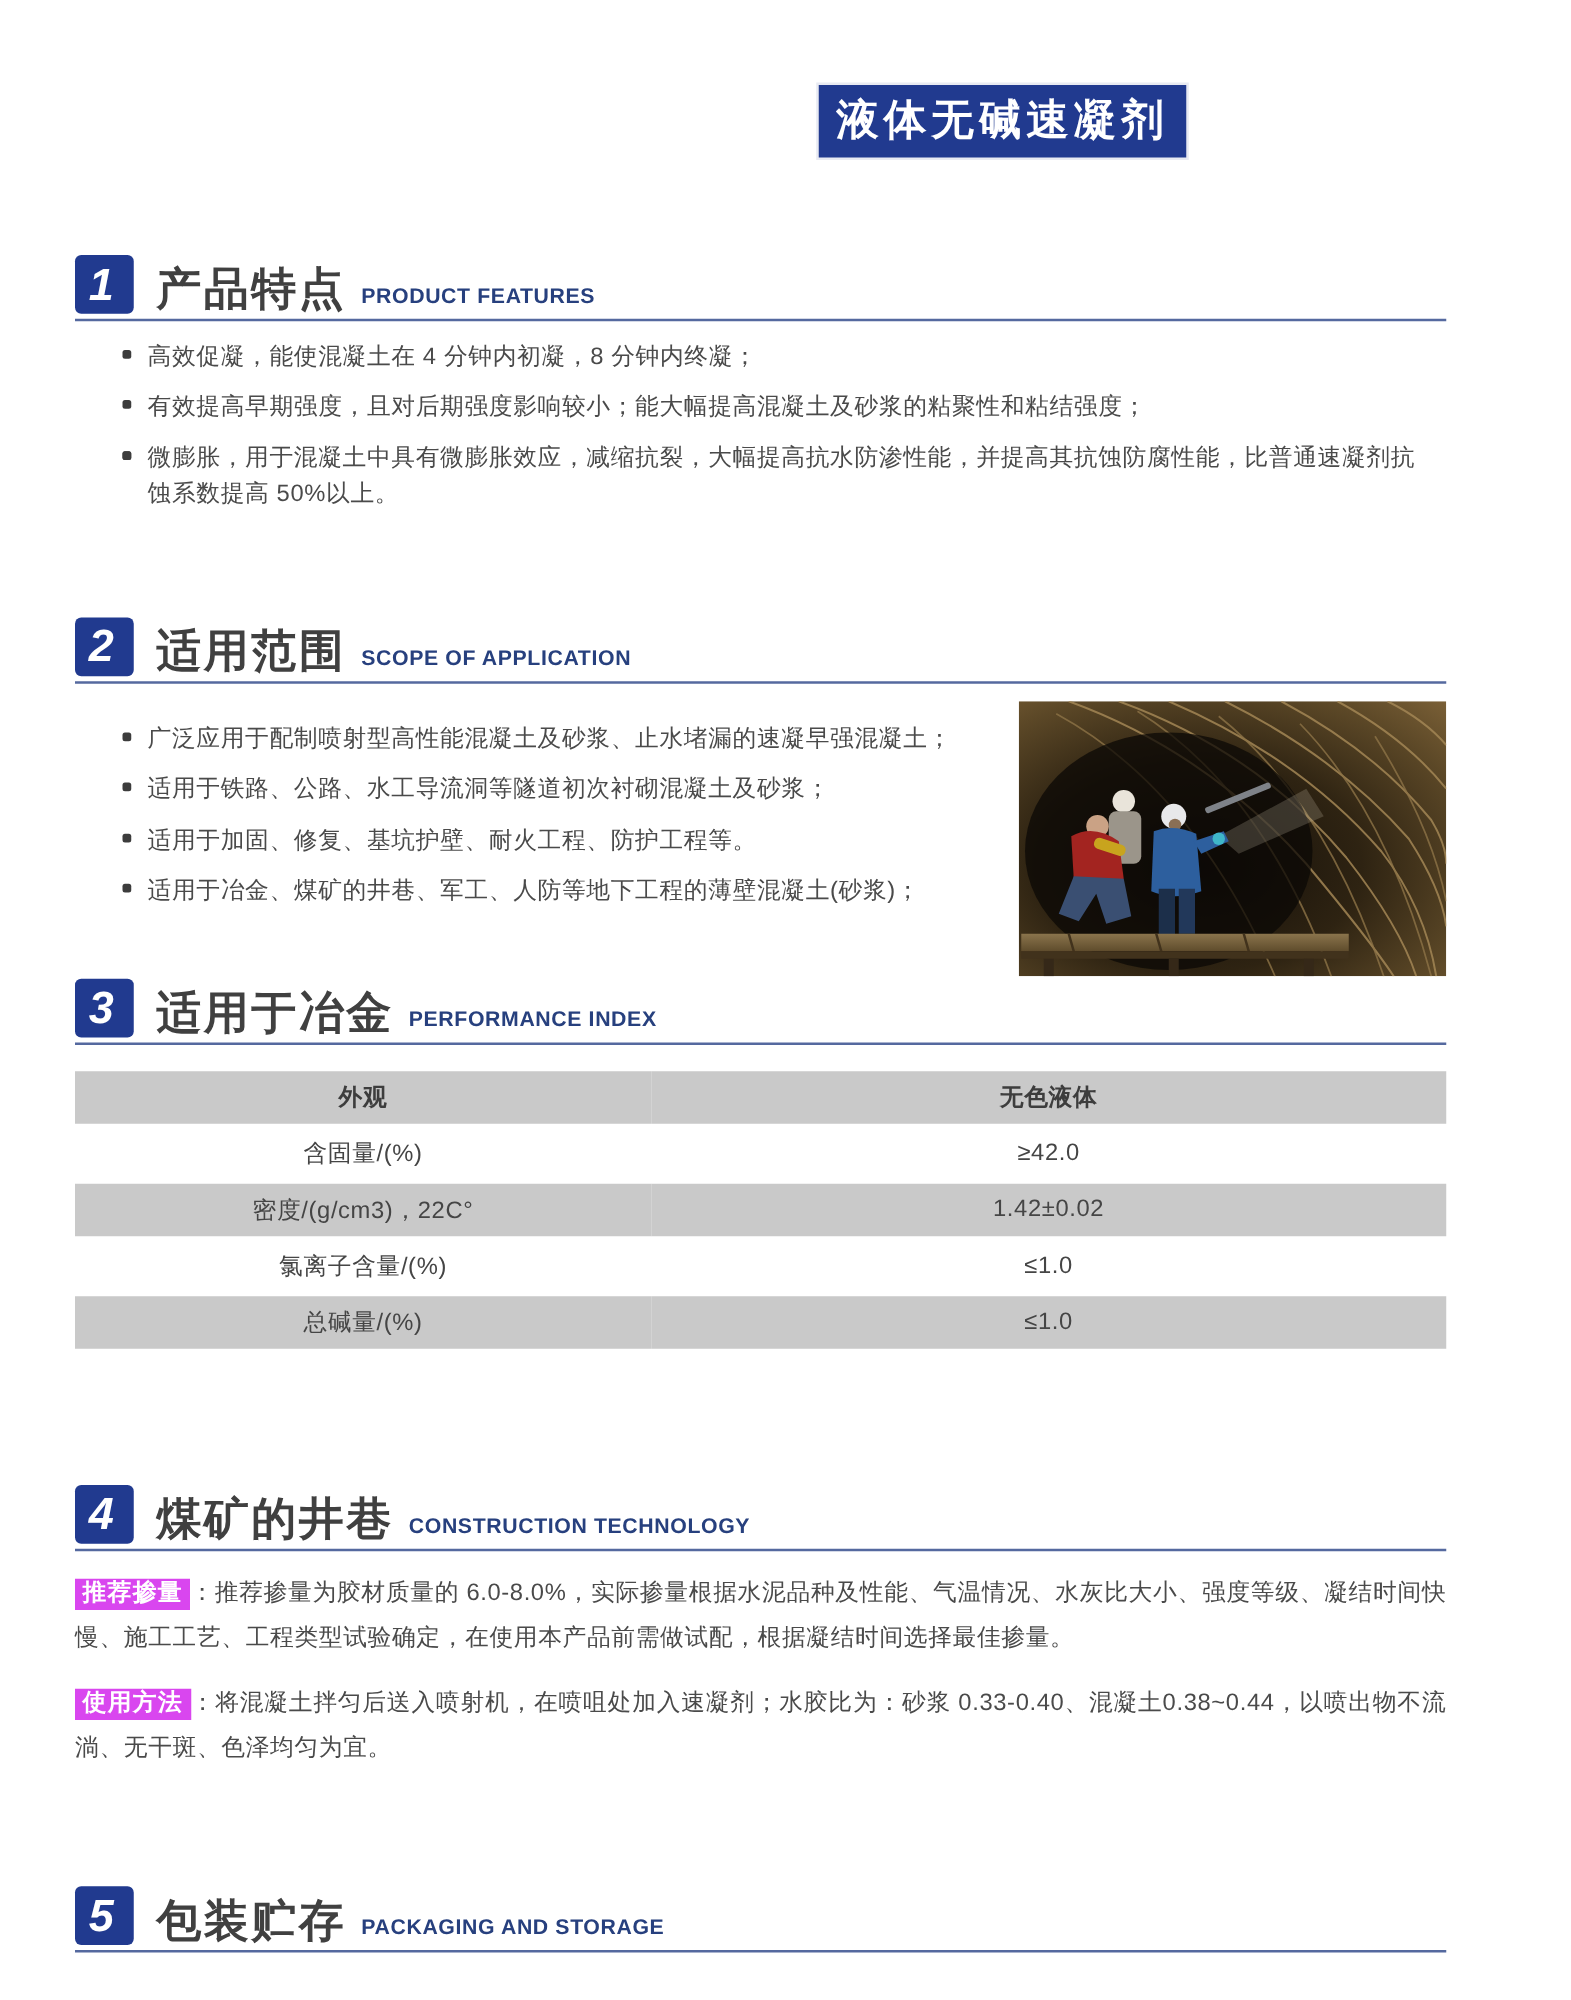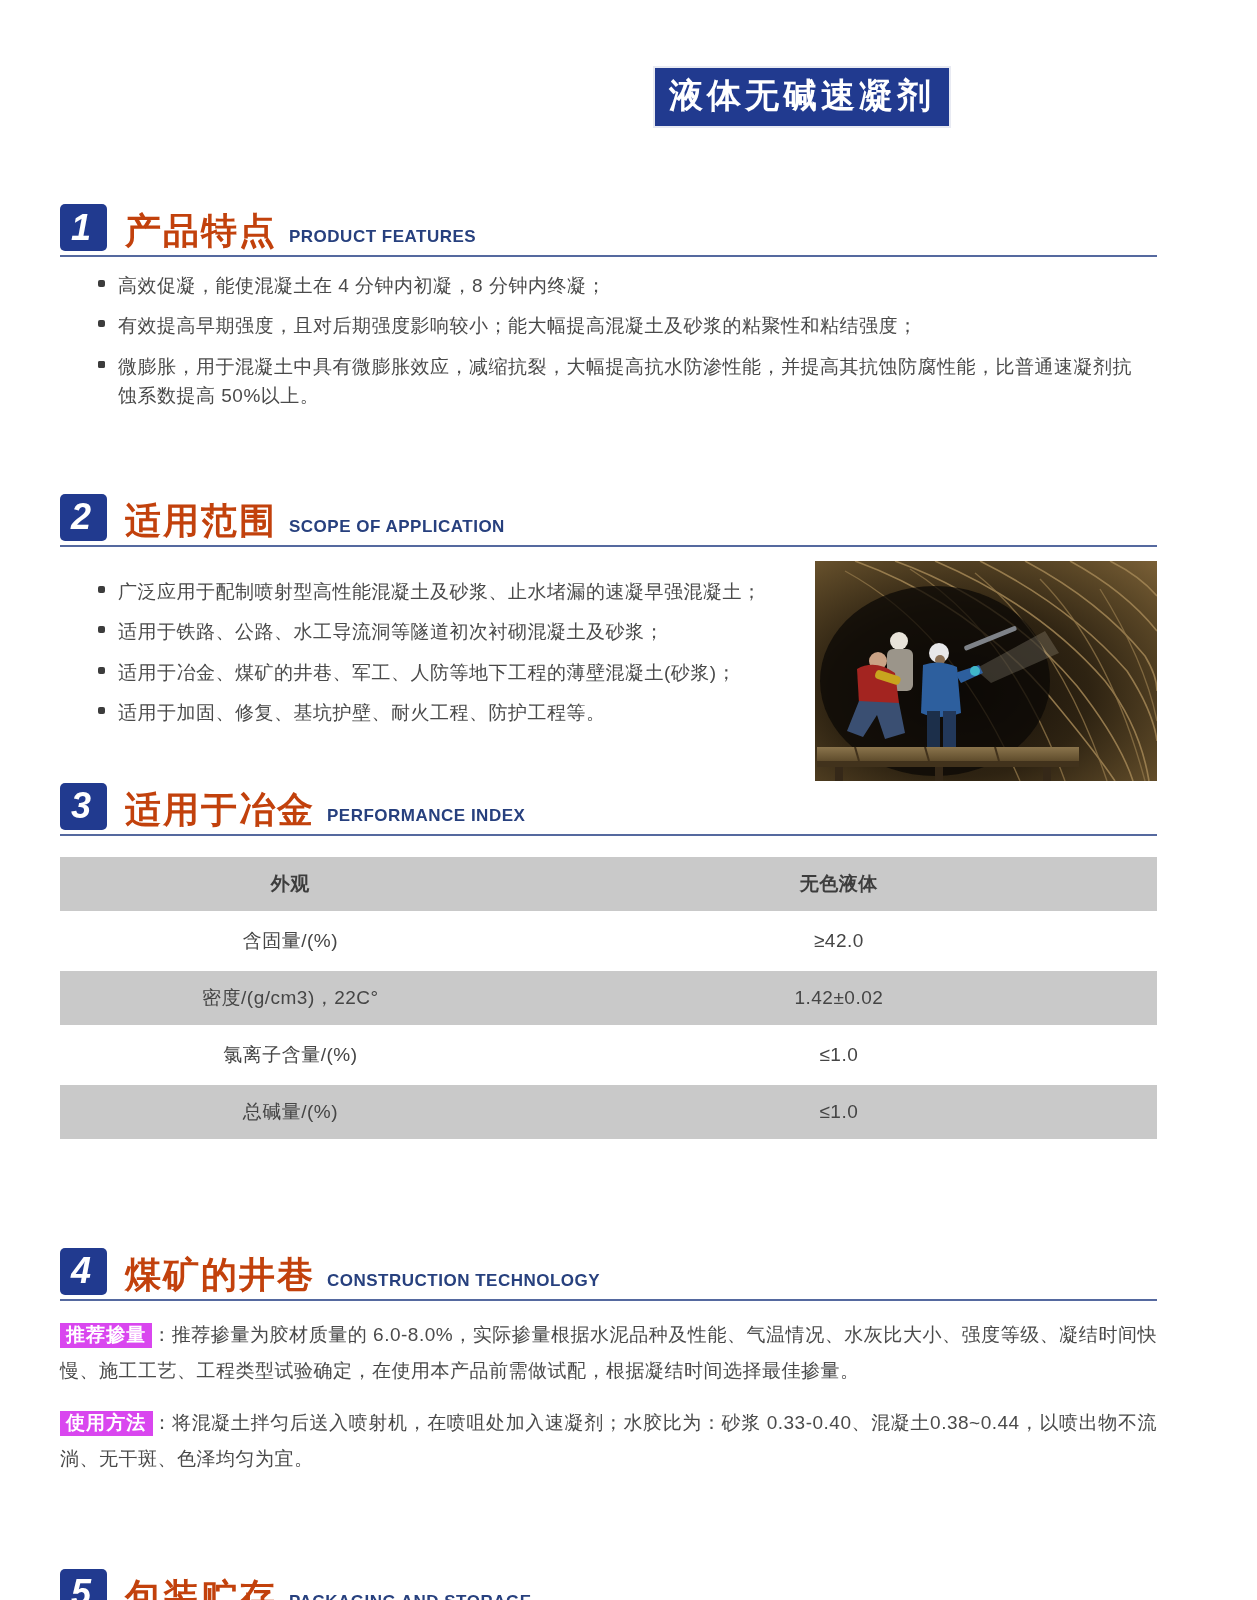--- a/index.html
+++ b/index.html
@@ -47,21 +47,21 @@
     font-size: 36px;
     font-weight: bold;
     font-style: italic;
     display: flex;
     align-items: center;
     justify-content: center;
     padding-right: 5px;
     flex: 0 0 auto;
   }
   .sec-title {
-    color: #c2410c;
+    color: #404040;
     font-size: 36px;
     font-weight: bold;
     letter-spacing: 2px;
     margin-left: 18px;
     line-height: 1.1;
   }
   .sec-sub {
     color: #27407e;
     font-size: 17px;
     font-weight: bold;
@@ -104,21 +104,21 @@
 
   
   .perf-table {
     width: 100%;
     border-collapse: separate;
     border-spacing: 0 3px;
     margin-top: 18px;
   }
   .perf-table td {
     font-size: 19px;
-    height: 54px;
+    height: 42px;
     text-align: center;
     color: #454545;
     letter-spacing: 0.5px;
   }
   .perf-table td.c1 { width: 42%; }
   .perf-table td.c2 { width: 58%; }
   .perf-table tr.gray td { background: #c9c9c9; }
   .perf-table tr.head td { font-weight: bold; color: #3d3d3d; }
 
   
@@ -175,22 +175,22 @@
   <div class="section">
     <div class="sec-header">
       <div class="sec-num">2</div>
       <div class="sec-title">适用范围</div>
       <div class="sec-sub">SCOPE OF APPLICATION</div>
     </div>
     <div class="s2-body">
       <ul class="bullets">
         <li><span class="dot"></span><span>广泛应用于配制喷射型高性能混凝土及砂浆、止水堵漏的速凝早强混凝土；</span></li>
         <li><span class="dot"></span><span>适用于铁路、公路、水工导流洞等隧道初次衬砌混凝土及砂浆；</span></li>
+        <li><span class="dot"></span><span>适用于加固、修复、基坑护壁、耐火工程、防护工程等。</span></li>
         <li><span class="dot"></span><span>适用于冶金、煤矿的井巷、军工、人防等地下工程的薄壁混凝土(砂浆)；</span></li>
-        <li><span class="dot"></span><span>适用于加固、修复、基坑护壁、耐火工程、防护工程等。</span></li>
       </ul>
       <div class="photo-wrap">
         <svg viewBox="0 0 342 220" xmlns="http://www.w3.org/2000/svg">
           <defs>
             <radialGradient id="tun" cx="42%" cy="60%" r="85%">
               <stop offset="0%" stop-color="#120d08"></stop>
               <stop offset="45%" stop-color="#2e2312"></stop>
               <stop offset="78%" stop-color="#5c4827"></stop>
               <stop offset="100%" stop-color="#7d6238"></stop>
             </radialGradient>

